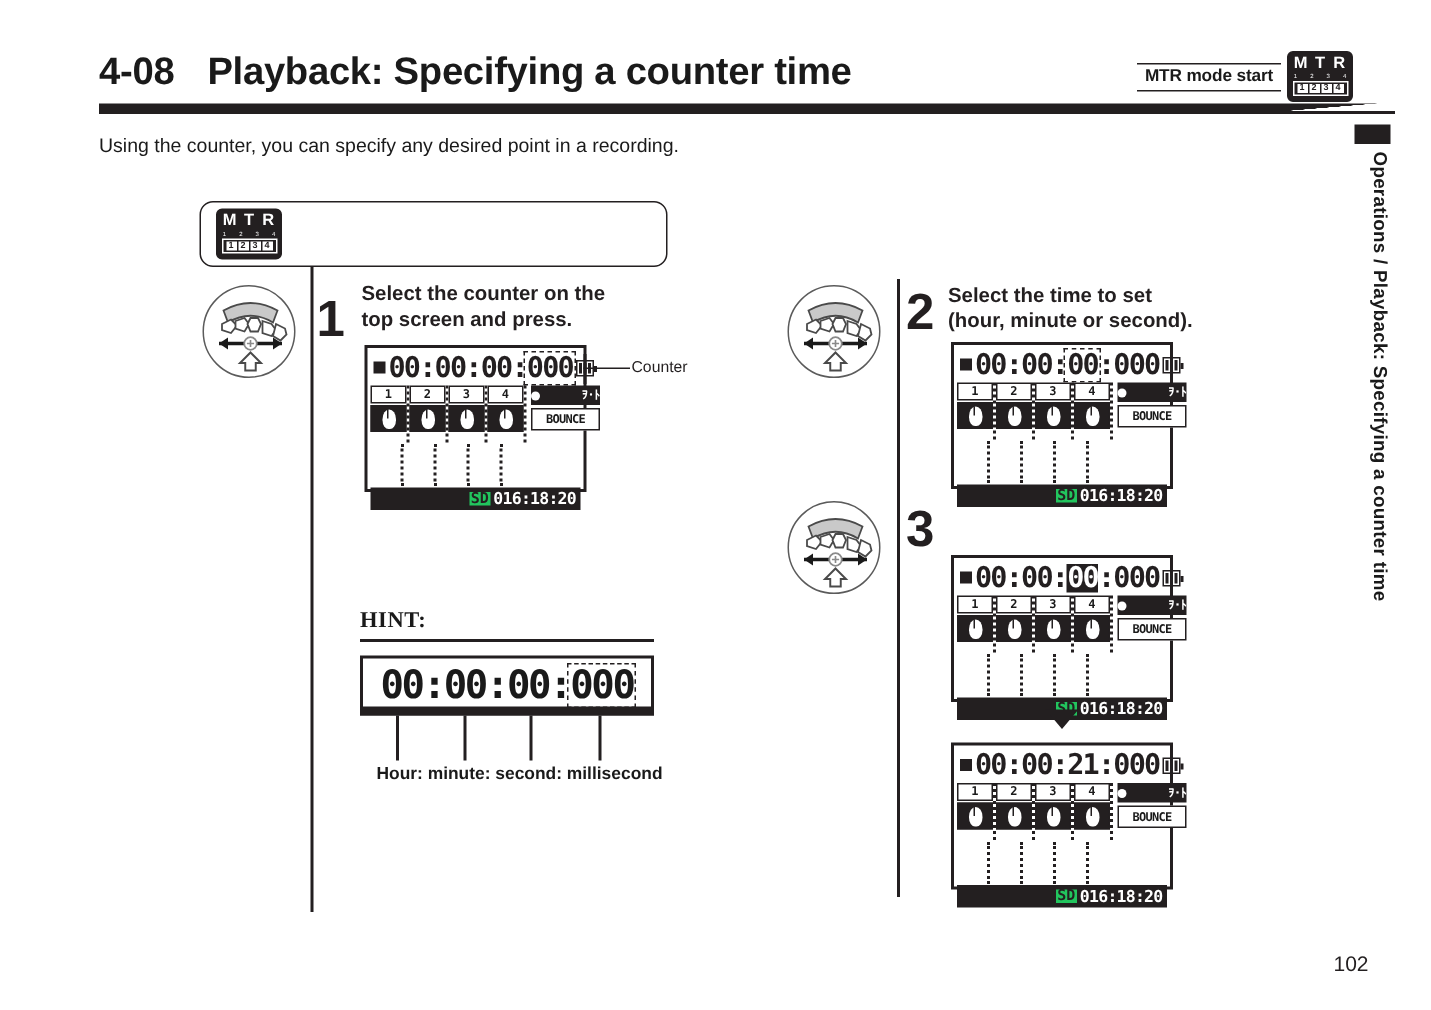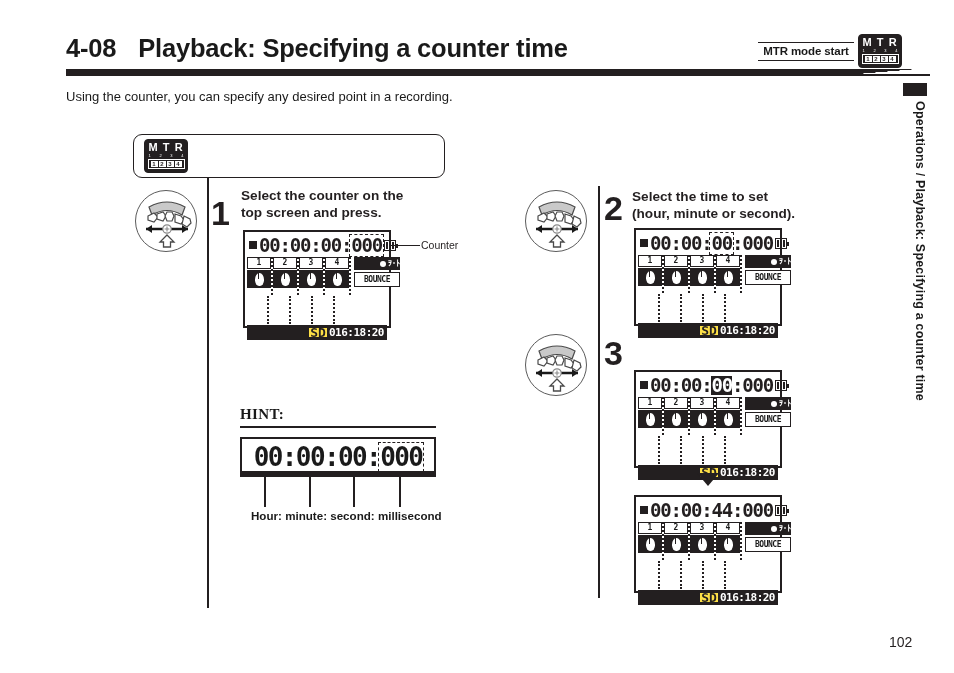--- a/index.html
+++ b/index.html
@@ -158,41 +158,41 @@
     position:relative;
   }
   .trk .knob b:after{
     content:"";position:absolute;left:3.4px;top:0px;width:1.6px;height:6px;background:#231f20;
   }
   .lcd-right-col{
     width:52px;display:flex;flex-direction:column;align-items:center;gap:2px;flex:0 0 52px;
   }
   .mode-cell{
     width:46px;height:13px;background:#231f20;color:#fff;display:flex;align-items:center;
-    justify-content:flex-end;gap:2px;
+    justify-content:space-between;gap:2px;
   }
   .mode-cell .dot{width:6px;height:6px;background:#fff;border-radius:50%;}
   .mode-cell .kana{font-size:8px;line-height:8px;font-weight:bold;color:#fff;}
   .bounce-cell{
     width:46px;height:15px;border:1.5px solid #231f20;box-sizing:border-box;
     font-family:"DejaVu Sans Mono", monospace;font-size:8px;font-weight:bold;
     display:flex;align-items:center;justify-content:center;letter-spacing:-0.5px;background:#fff;
   }
 
   .lcd-meters{display:flex;height:28px;margin-top:1px;}
   .lcd-meters .mcol{flex:1;border-right:2px dotted #231f20;}
   .lcd-meters .mspace{width:52px;flex:0 0 52px;}
 
   .lcd-status{
     height:15px;background:#231f20;display:flex;align-items:center;justify-content:flex-end;
     padding-right:3px;gap:2px;margin-top:1px;
   }
   .sd-chip{
-    background:#fde047;color:#231f20;font-family:"DejaVu Sans Mono", monospace;
-    font-size:13px;font-weight:bold;line-height:9px;padding:0 1px;margin-left:47px;
+    background:#22c55e;color:#231f20;font-family:"DejaVu Sans Mono", monospace;
+    font-size:10px;font-weight:bold;line-height:9px;padding:0 1px;margin-left:47px;
   }
   .sd-time{
     color:#ffffff;font-family:"DejaVu Sans Mono", monospace;font-size:11px;font-weight:bold;
     letter-spacing:-0.5px;
   }
 
   
   #counter-tick{position:absolute;left:389px;top:236px;width:1.8px;height:20px;background:#231f20;}
   #counter-line{position:absolute;left:389px;top:245px;width:31px;height:1.4px;background:#231f20;}
   #counter-label{position:absolute;left:421px;top:239px;font-size:10.5px;color:#231f20;}
@@ -583,21 +583,21 @@
 
   <div class="lcd" style="left:634px;top:495px;width:148px;height:98px;">
     <div class="lcd-inner">
       <div class="lcd-counter-row">
         <div class="stop-sq"></div>
         <div class="ctr-digits">
           <span class="grp">00</span>
           <span class="sep">:</span>
           <span class="grp">00</span>
           <span class="sep">:</span>
-          <span class="grp">44</span>
+          <span class="grp">21</span>
           <span class="sep">:</span>
           <span class="grp">000</span>
         </div>
         <div class="batt">
             <i></i>
             <i></i>
             <i></i>
           </div>
       </div>
       <div class="lcd-tracks">

